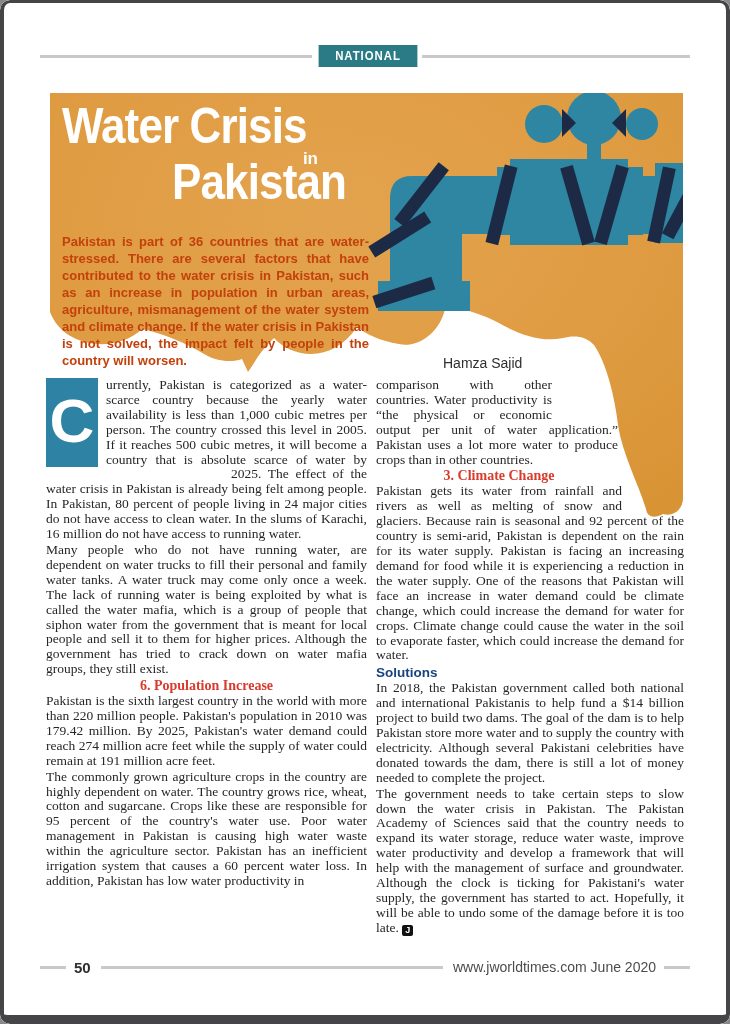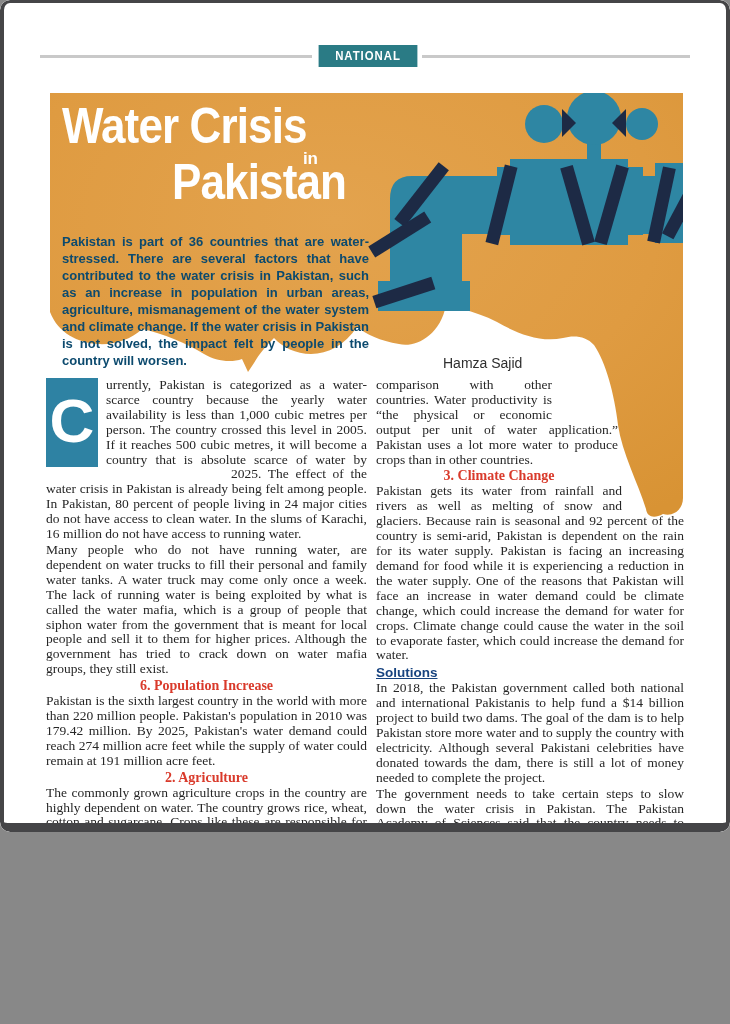--- a/index.html
+++ b/index.html
@@ -1,18 +1,18 @@
 <!DOCTYPE html>
 <html><head>
 <meta charset="utf-8">
 <style>
   * { margin:0; padding:0; box-sizing:border-box; }
   html,body { width:730px; height:1024px; background:#888; }
   .page {
-    position:relative; width:730px; height:832px; background:#ffffff;
+    position:relative; width:730px; height:1024px; background:#ffffff;
     overflow:hidden; font-family:"Liberation Serif", serif;
     border-radius:10px;
   }
   .frame {
     position:absolute; inset:0; border:4px solid #454547; border-bottom-width:9px;
     border-top-width:3px; border-radius:10px; pointer-events:none; z-index:60;
   }
   
   .mast-line { position:absolute; top:55px; height:3px; background:#c9c9c9; }
   .mast-line.l { left:40px;  width:272px; }
@@ -29,32 +29,32 @@
   .title { position:absolute; color:#fff; font-family:"Liberation Sans",sans-serif;
            font-weight:bold; letter-spacing:-1px; line-height:1; white-space:nowrap; }
   .t1 { left:12px; top:8px;  font-size:50px; transform:scaleX(.88); transform-origin:left top; }
   .t2 { left:0;  top:64px; width:296px; text-align:right; font-size:50px;
         transform:scaleX(.88); transform-origin:right top; }
   .tin { left:228px; top:57px; width:40px; font-size:17px; letter-spacing:0;
          text-align:right; transform:none; }
   .intro {
     position:absolute; left:12px; top:140px; width:307px;
     font-family:"Liberation Sans",sans-serif; font-weight:bold;
-    font-size:13px; line-height:17px; color:#0c4a6e; text-align:justify;
+    font-size:13px; line-height:17px; color:#c2410c; text-align:justify;
   }
   .author { position:absolute; left:393px; top:262px; width:120px;
     font-family:"Liberation Sans",sans-serif; font-size:14px; color:#2f2f2f; }
   
   .col { position:absolute; top:378px; font-size:13.5px; line-height:14.9px;
          color:#262626; text-align:justify; }
   .col-left  { left:46px;  width:321px; }
   .col-right { left:376px; width:308px; }
   .body-p { margin:0 0 1px 0; }
   .h-navy { font-family:"Liberation Sans",sans-serif; font-weight:bold;
-            color:#17437f; font-size:13.5px; line-height:16px; margin-top:2px; text-align:left;text-decoration:underline; }
+            color:#17437f; font-size:13.5px; line-height:16px; margin-top:2px; text-align:left; }
   .h-red  { font-weight:bold; color:#d93a2b; font-size:14px; line-height:16px; text-align:center; }
   
   .dropfloat { float:left; width:185px; height:104px;
     shape-outside: polygon(0 0, 60px 0, 60px 90px, 185px 90px, 185px 104px, 0 104px);
     margin-right:0; }
   .dropcap-box { display:block; width:52px; height:89px; background:#2e82a3;
     color:#fff; font-family:"Liberation Sans",sans-serif; font-weight:bold;
     font-size:62px; text-align:center; line-height:86px; }
   
   .wf { float:right; clear:right; }
@@ -157,21 +157,20 @@
 
   <div class="col col-left">
     <p class="body-p">
       <span class="dropfloat">
           <span class="dropcap-box">C</span>
         </span><span>urrently, Pakistan is categorized as a water-scarce country because the yearly water availability is less than 1,000 cubic metres per person. The country crossed this level in 2005. If it reaches 500 cubic metres, it will become a country that is absolute scarce of water by 2025. The effect of the water crisis in Pakistan is already being felt among people. In Pakistan, 80 percent of people living in 24 major cities do not have access to clean water. In the slums of Karachi, 16 million do not have access to running water.</span>
     </p>
     <p class="body-p">Many people who do not have running water, are dependent on water trucks to fill their personal and family water tanks. A water truck may come only once a week. The lack of running water is being exploited by what is called the water mafia, which is a group of people that siphon water from the government that is meant for local people and sell it to them for higher prices. Although the government has tried to crack down on water mafia groups, they still exist.</p>
     <div class="h-red">6. Population Increase</div>
     <p class="body-p">Pakistan is the sixth largest country in the world with more than 220 million people. Pakistan's population in 2010 was 179.42 million. By 2025, Pakistan's water demand could reach 274 million acre feet while the supply of water could remain at 191 million acre feet.</p>
-    <div class="h-red">2. Agriculture</div>
     <p class="body-p">The commonly grown agriculture crops in the country are highly dependent on water. The country grows rice, wheat, cotton and sugarcane. Crops like these are responsible for 95 percent of the country's water use. Poor water management in Pakistan is causing high water waste within the agriculture sector. Pakistan has an inefficient irrigation system that causes a 60 percent water loss. In addition, Pakistan has low water productivity in</p>
   </div>
 
   <div class="col col-right">
     <div class="wf wf1"></div>
     <div class="wf wf2"></div>
     <div class="wf wf3"></div>
     <p class="body-p">comparison with other countries. Water productivity is “the physical or economic output per unit of water application.” Pakistan uses a lot more water to produce crops than in other countries.</p>
     <div class="h-red">3. Climate Change</div>
     <p class="body-p">Pakistan gets its water from rainfall and rivers as well as melting of snow and glaciers. Because rain is seasonal and 92 percent of the country is semi-arid, Pakistan is dependent on the rain for its water supply. Pakistan is facing an increasing demand for food while it is experiencing a reduction in the water supply. One of the reasons that Pakistan will face an increase in water demand could be climate change, which could increase the demand for water for crops. Climate change could cause the water in the soil to evaporate faster, which could increase the demand for water.</p>

